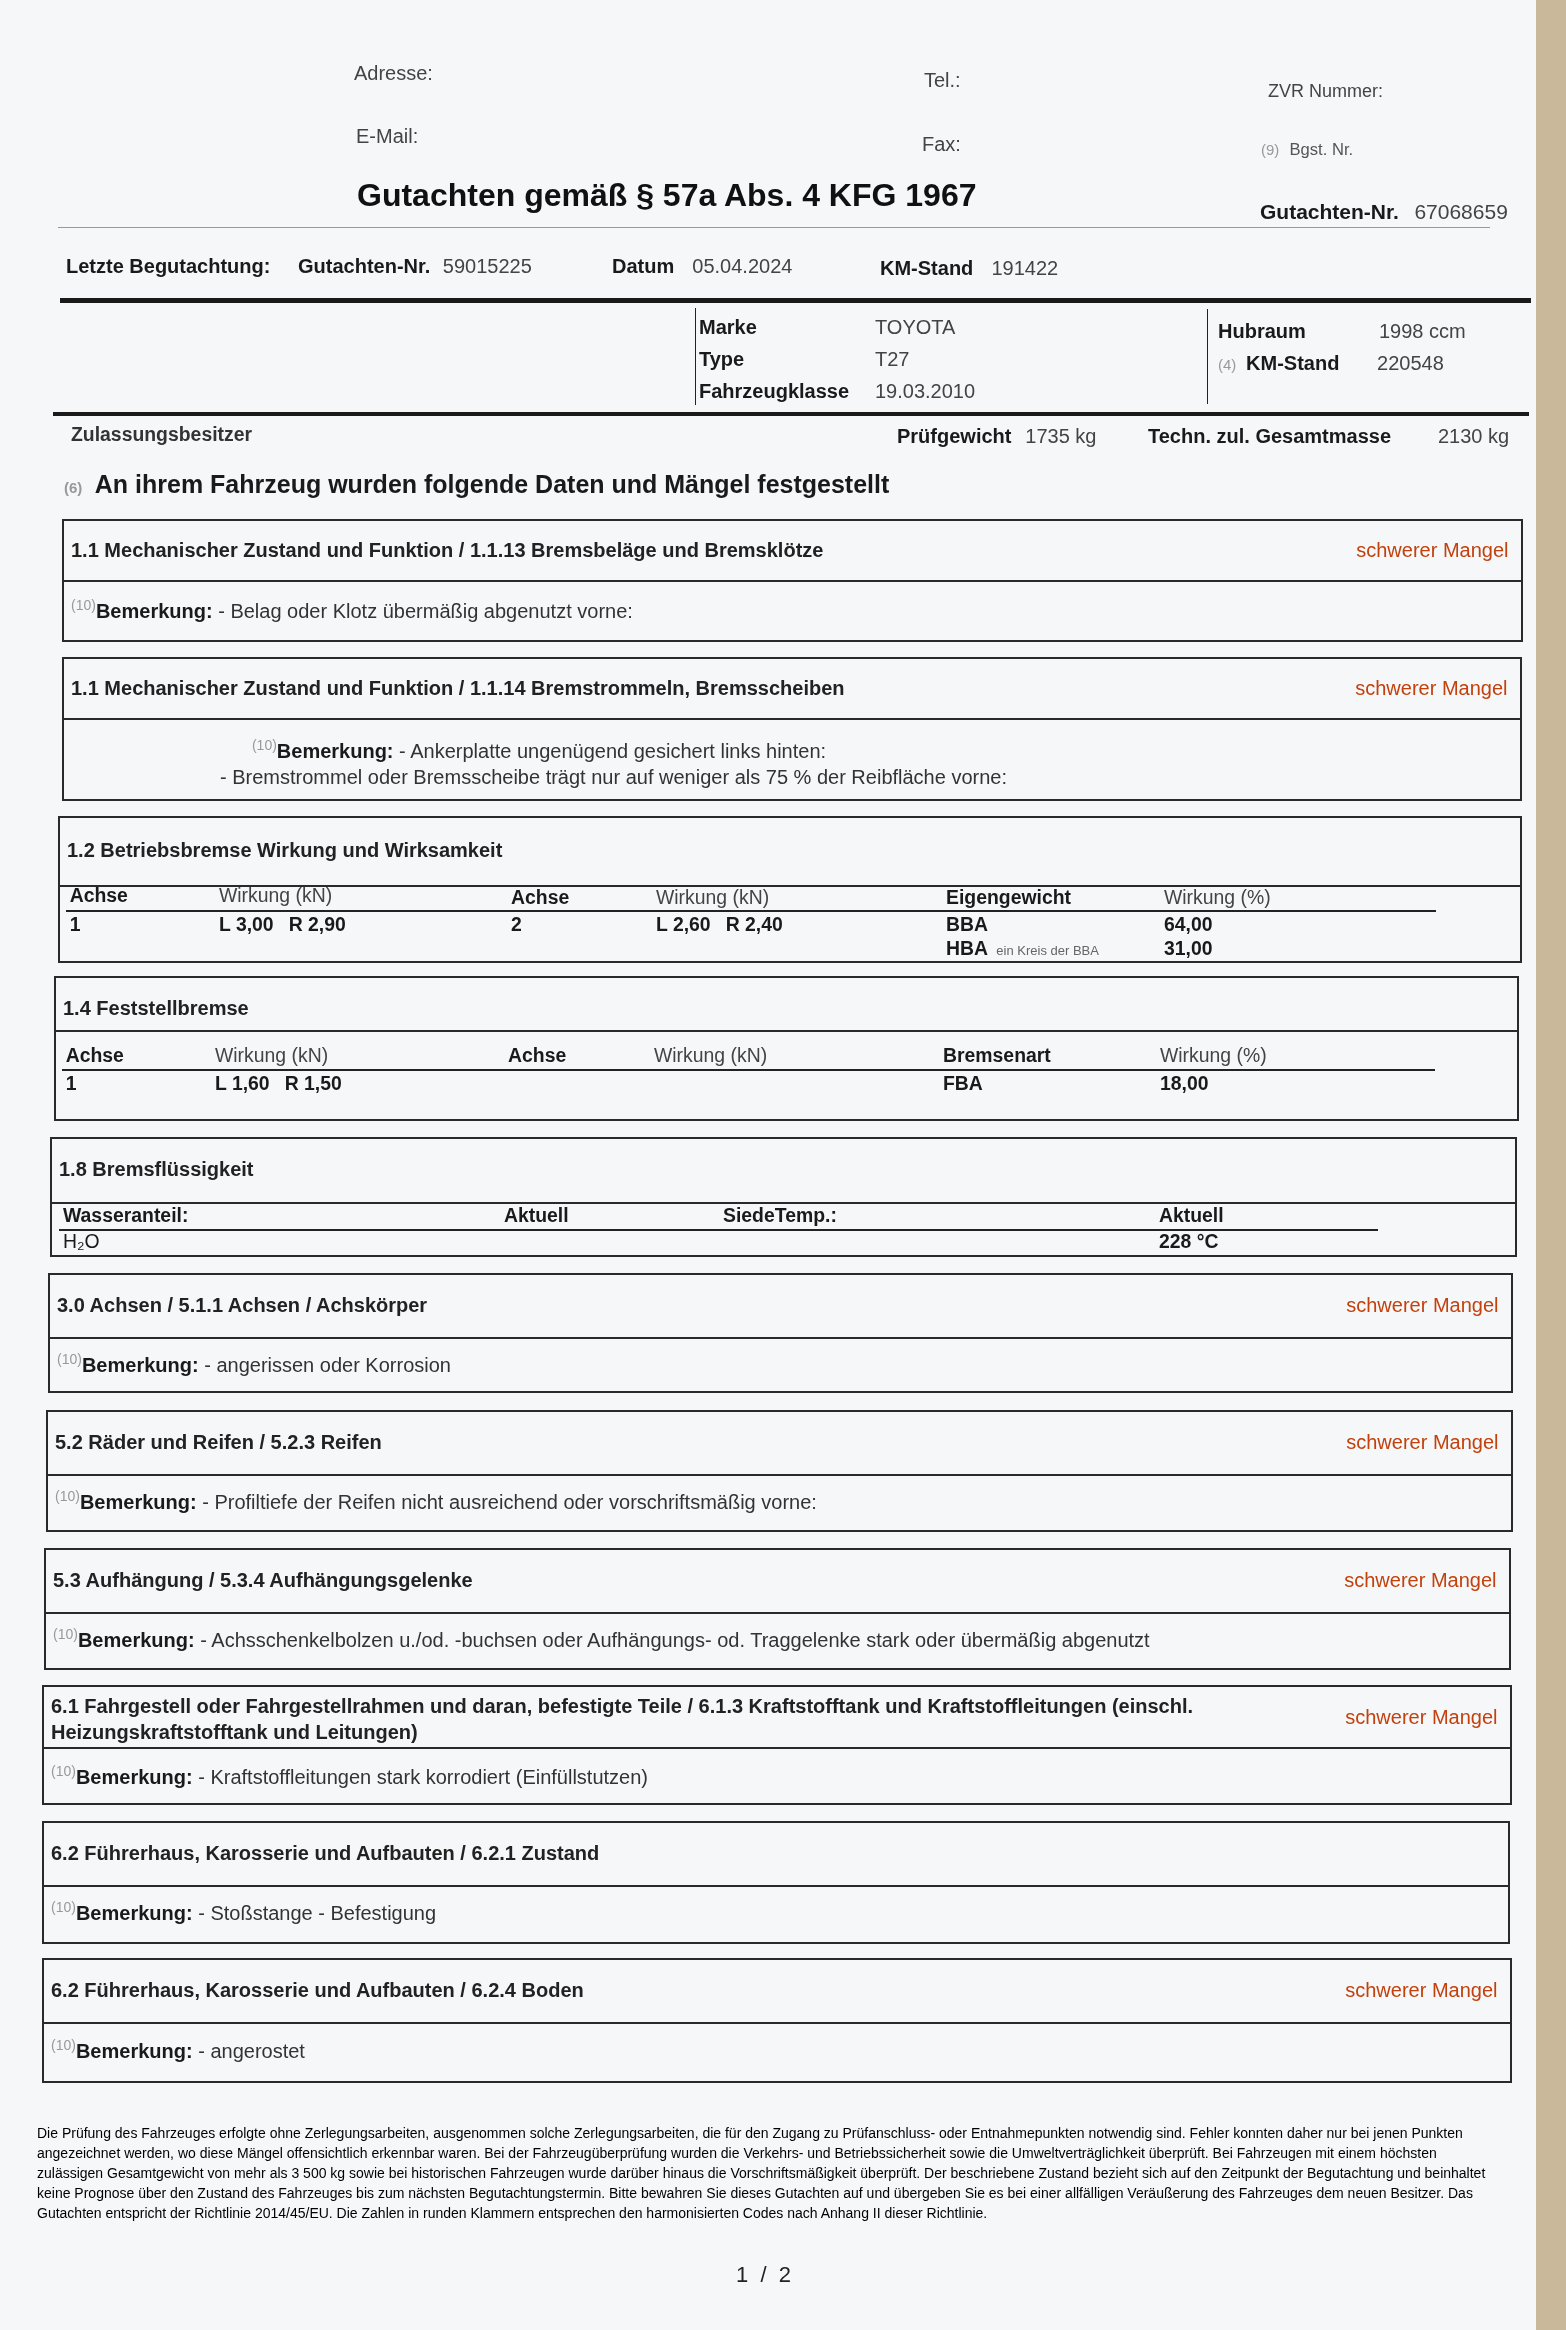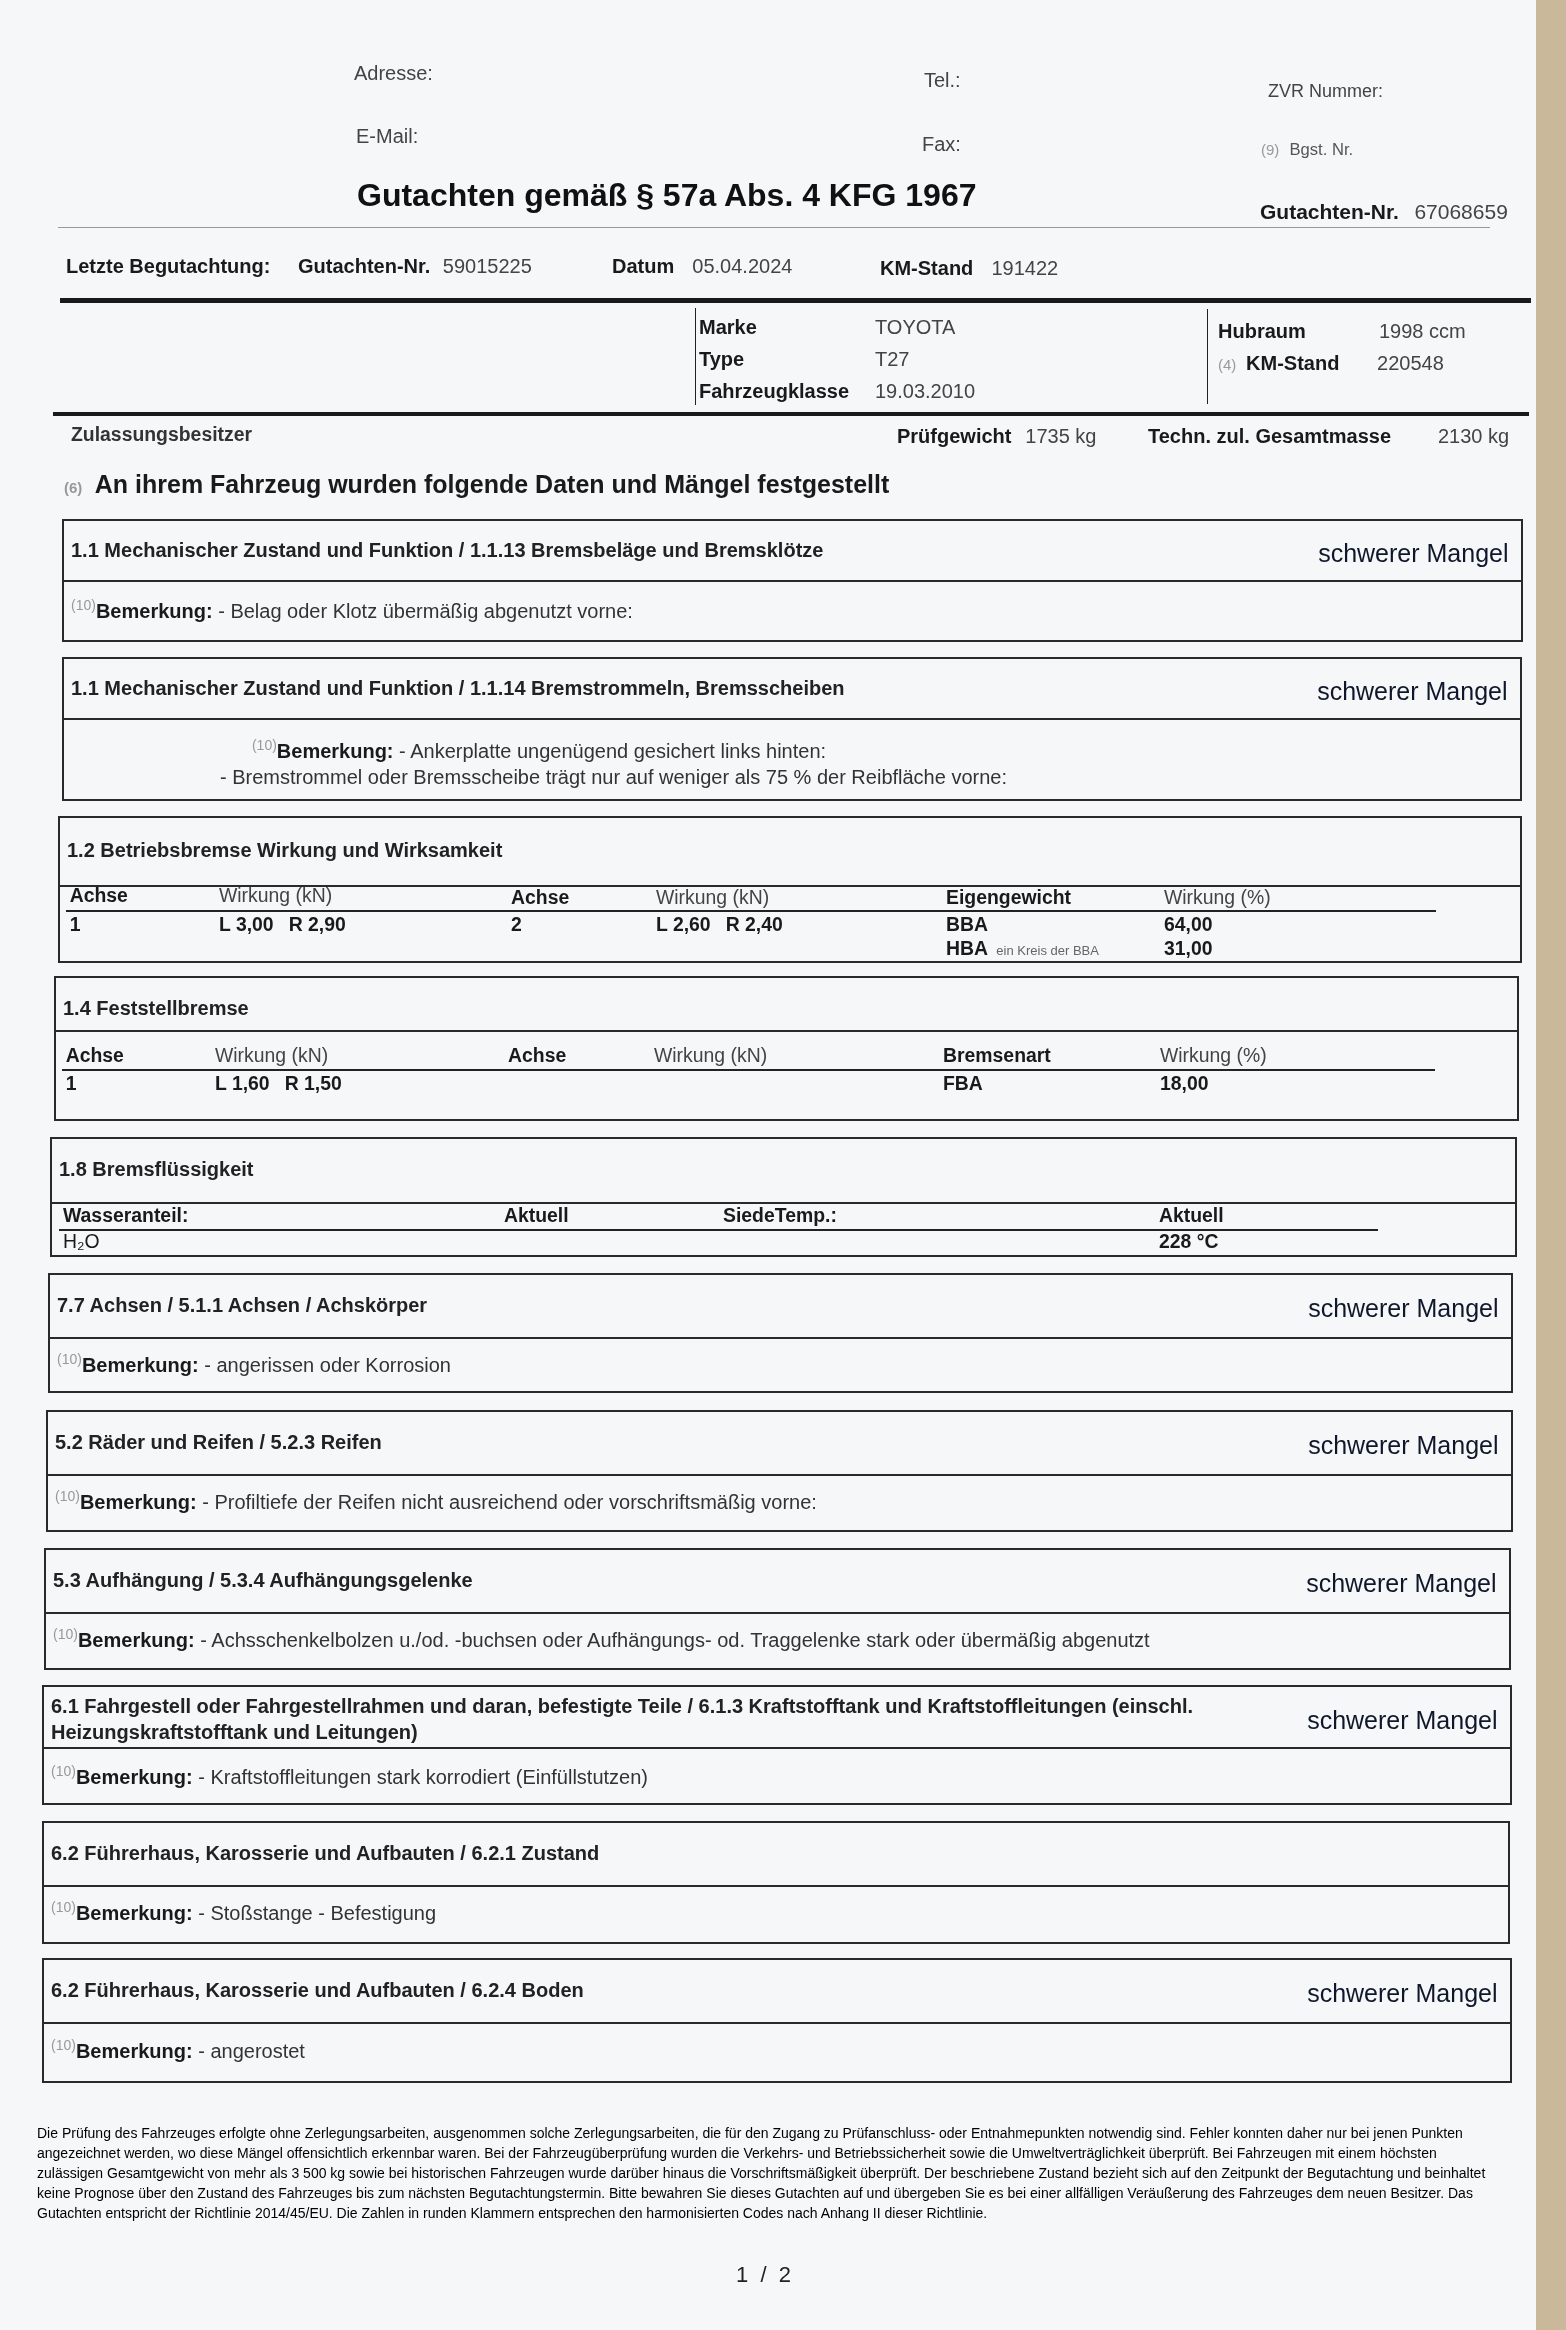--- a/index.html
+++ b/index.html
@@ -9,21 +9,21 @@
   .light{color:#444;font-weight:normal;}
   .bold{font-weight:bold;}
   .code{color:#999;font-size:15px;}
   .lbl{font-size:20px;}
   .hline{position:absolute;height:2.1px;background:#222;}
   .hthick{position:absolute;height:4.8px;background:#1a1a1a;}
   .vline{position:absolute;width:1.4px;background:#222;}
   .box{position:absolute;border:2.1px solid #2a2a2a;box-sizing:border-box;}
   .box .head{position:absolute;left:0;right:0;top:0;border-bottom:2.1px solid #2a2a2a;box-sizing:border-box;}
   .box .title{position:absolute;left:7px;font-size:20px;font-weight:bold;color:#222;}
-  .box .sev{position:absolute;right:12.5px;font-size:25px;color:#0f172a;}
+  .box .sev{position:absolute;right:12.5px;font-size:20px;color:#c2410c;}
   .box .rem{position:absolute;left:7px;font-size:20px;text-align:center;}
   .rem .code{font-size:14px;vertical-align:super;}
   .rem .rl{font-weight:bold;}
   .rem .rv{color:#333;}
   .tbl-h{font-size:19.4px;}
   .footer{position:absolute;left:37px;top:2123px;width:1460px;font-size:14px;line-height:20px;color:#000000;white-space:normal;}
 </style>
 </head>
 <body>
 
@@ -156,21 +156,21 @@
     <div class="abs tbl-h bold" style="left:452px;top:65px;">Aktuell</div>
     <div class="abs tbl-h bold" style="left:671px;top:65px;">SiedeTemp.:</div>
     <div class="abs tbl-h bold" style="left:1107px;top:65px;">Aktuell</div>
     <div class="hline" style="left:7px;top:90px;width:1319px;height:2.1px;"></div>
     <div class="abs tbl-h" style="left:11px;top:91px;">H₂O</div>
     <div class="abs tbl-h bold" style="left:1107px;top:91px;">228 °C</div>
   </div>
 
   <div class="box" style="left:48px;top:1273px;width:1465px;height:120px;">
     <div class="head" style="height:64px;">
-      <div class="title" style="top:19.4px;">7.7 Achsen / 5.1.1 Achsen / Achskörper</div>
+      <div class="title" style="top:19.4px;">3.0 Achsen / 5.1.1 Achsen / Achskörper</div>
       <div class="sev" style="top:19.4px;">schwerer Mangel</div>
     </div>
     <div class="rem" style="top:76px;"><span class="code">(10)</span><span class="rl">Bemerkung:</span> <span class="rv">- angerissen oder Korrosion</span></div>
   </div>
 
   <div class="box" style="left:46px;top:1410px;width:1467px;height:122px;">
     <div class="head" style="height:64px;">
       <div class="title" style="top:19.4px;">5.2 Räder und Reifen / 5.2.3 Reifen</div>
       <div class="sev" style="top:19.4px;">schwerer Mangel</div>
     </div>

